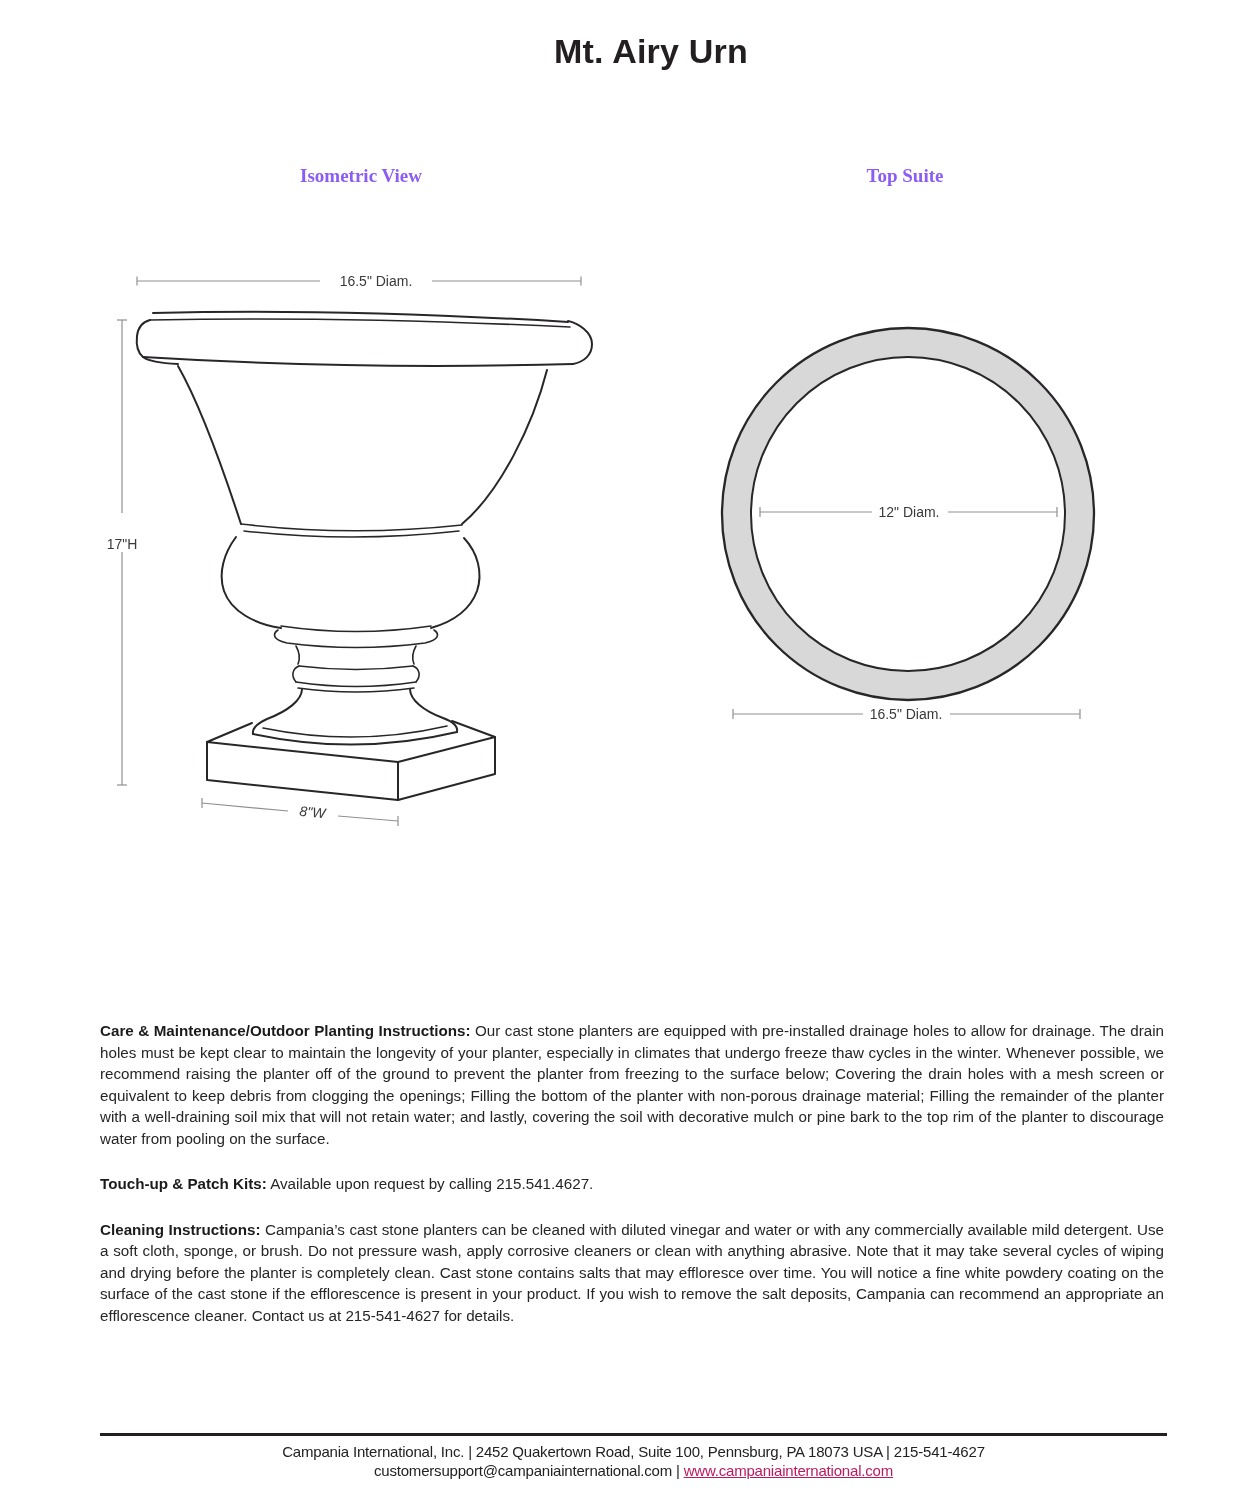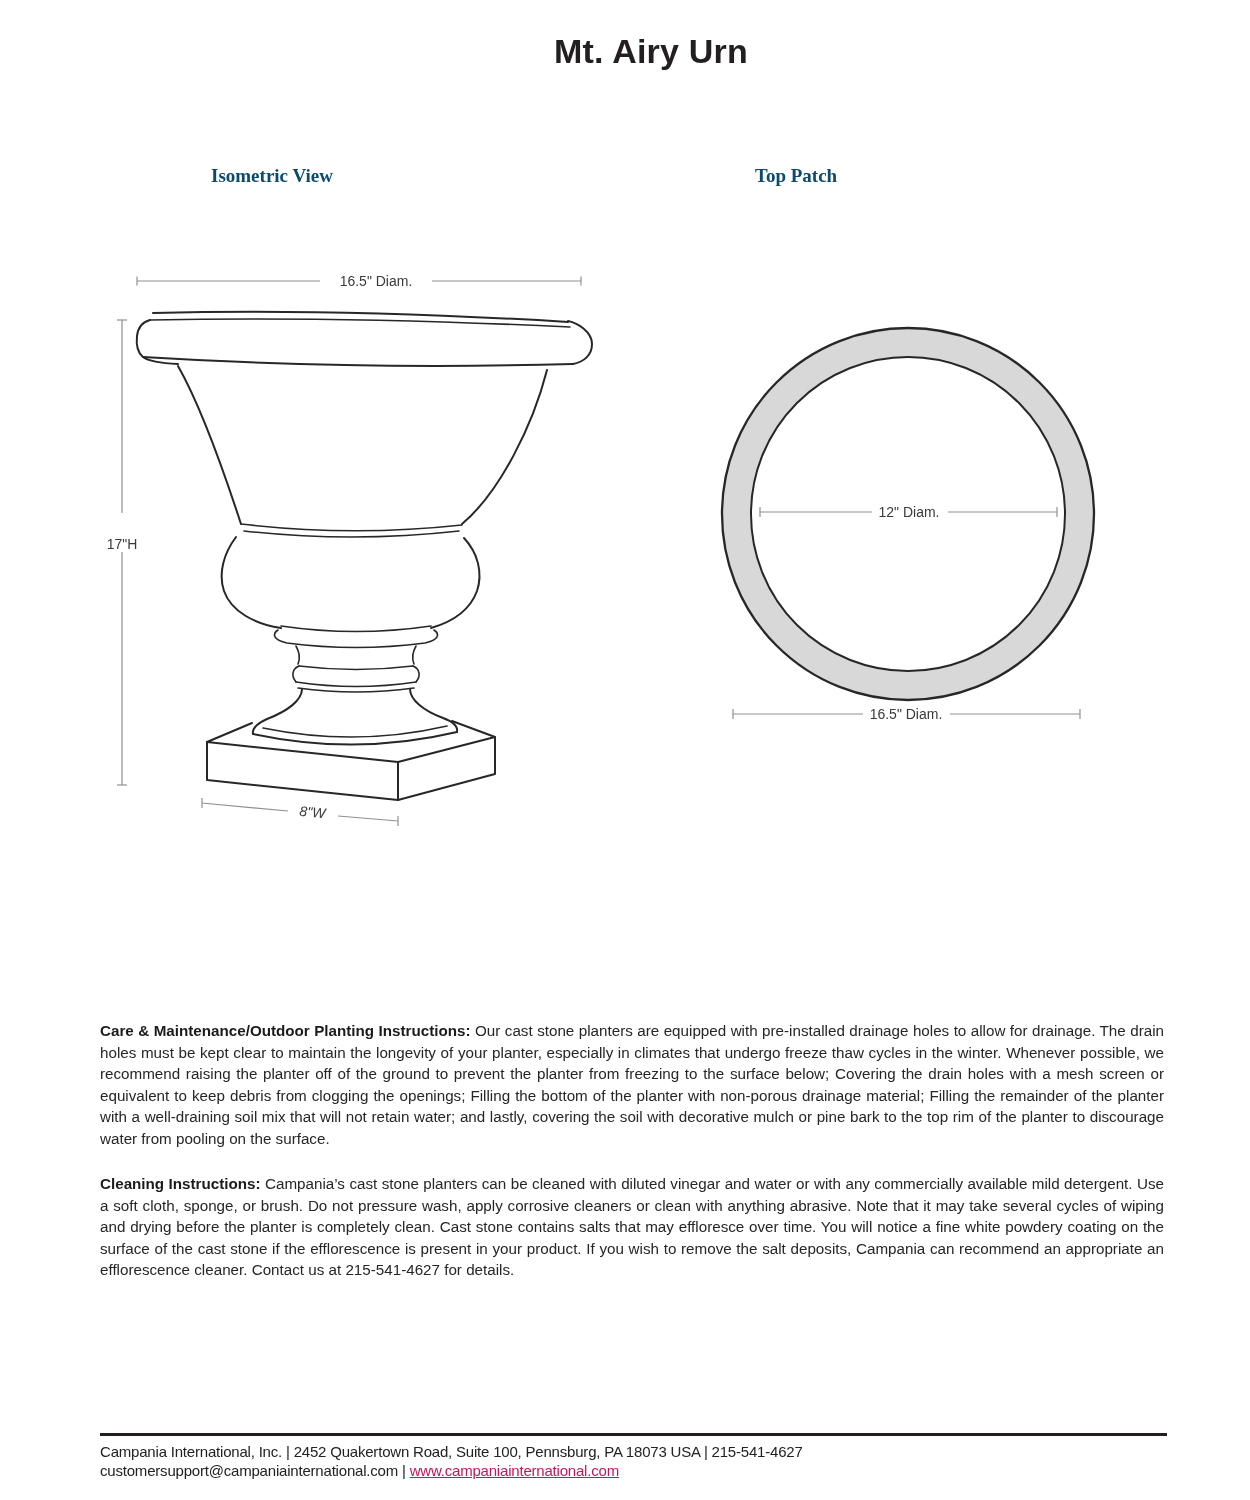--- a/index.html
+++ b/index.html
@@ -5,57 +5,57 @@
   html,body{margin:0;padding:0;background:#ffffff;}
   .page{
     position:relative;width:1250px;height:1500px;background:#ffffff;overflow:hidden;
     font-family:"Liberation Sans",sans-serif;color:#232323;
   }
   .title{
     position:absolute;top:33px;left:0;width:1250px;margin:0;text-align:center;
     font-size:34px;line-height:36px;font-weight:bold;color:#231f20;letter-spacing:0.2px;padding-left:26px;
   }
   .view-label{
-    position:absolute;top:165px;width:300px;
-    font-family:"Liberation Serif",serif;font-weight:bold;font-size:19px;color:#0c4a6e;
+    position:absolute;top:165px;width:300px;text-align:center;
+    font-family:"Liberation Serif",serif;font-weight:bold;font-size:19px;color:#8b5cf6;
   }
   .view-label.iso{left:211px;}
   .view-label.topv{left:755px;}
   svg.drawing{position:absolute;}
   .iso-svg{left:95px;top:265px;width:510px;height:570px;}
   .top-svg{left:700px;top:300px;width:420px;height:430px;}
   .outline{fill:none;stroke:#29262a;stroke-width:2;stroke-linecap:round;stroke-linejoin:round;}
   .outline.thin{stroke-width:1.6;}
   .dim{stroke:#8f9092;stroke-width:1.2;fill:none;}
   .dimtext{fill:#3a3a3a;font-family:"Liberation Sans",sans-serif;font-size:14px;}
   .textblock{
     position:absolute;left:100px;top:1020px;width:1064px;
     font-size:15.2px;line-height:21.5px;text-align:justify;color:#262626;
   }
   .textblock p{margin:0;}
   .textblock p + p{margin-top:24px;}
   .textblock b{color:#1b1b1b;}
   .footer-rule{position:absolute;left:100px;top:1433px;width:1067px;height:3px;background:#231f20;}
   .footer-line{
-    position:absolute;left:100px;width:1067px;
+    position:absolute;left:100px;width:1067px;text-align:center;
     font-size:15px;line-height:19px;letter-spacing:-0.2px;color:#222222;
   }
   .footer-line.l1{top:1442px;}
   .footer-line.l2{top:1461px;}
   .weblink{color:#be185d;text-decoration:underline;cursor:pointer;}
 </style>
 </head>
 <body>
 
 <div class="page">
 
   <h1 class="title">Mt. Airy Urn</h1>
 
   <div class="view-label iso">Isometric View</div>
-  <div class="view-label topv">Top Patch</div>
+  <div class="view-label topv">Top Suite</div>
 
   <svg class="drawing iso-svg" viewBox="95 265 510 570">
 
     <g>
       <line class="dim" x1="137" y1="281" x2="320" y2="281"></line>
       <line class="dim" x1="432" y1="281" x2="581" y2="281"></line>
       <line class="dim" x1="137" y1="276.5" x2="137" y2="285.5"></line>
       <line class="dim" x1="581" y1="276.5" x2="581" y2="285.5"></line>
       <text class="dimtext" x="376" y="286" text-anchor="middle">16.5" Diam.</text>
     </g>
@@ -134,20 +134,21 @@
       <line class="dim" x1="733" y1="714" x2="863" y2="714"></line>
       <line class="dim" x1="950" y1="714" x2="1080" y2="714"></line>
       <line class="dim" x1="733" y1="709" x2="733" y2="719"></line>
       <line class="dim" x1="1080" y1="709" x2="1080" y2="719"></line>
       <text class="dimtext" x="906" y="719" text-anchor="middle">16.5" Diam.</text>
     </g>
   </svg>
 
   <div class="textblock">
     <p><b>Care &amp; Maintenance/Outdoor Planting Instructions:</b> <span>Our cast stone planters are equipped with pre-installed drainage holes to allow for drainage. The drain holes must be kept clear to maintain the longevity of your planter, especially in climates that undergo freeze thaw cycles in the winter.  Whenever possible, we recommend raising the planter off of the ground to prevent the planter from freezing to the surface below; Covering the drain holes with a mesh screen or equivalent to keep debris from clogging the openings; Filling the bottom of the planter with non-porous drainage material; Filling the remainder of the planter with a well-draining soil mix that will not retain water; and lastly, covering the soil with decorative mulch or pine bark to the top rim of the planter to discourage water from pooling on the surface.</span></p>
+    <p><b>Touch-up &amp; Patch Kits:</b> <span>Available upon request by calling 215.541.4627.</span></p>
     <p><b>Cleaning Instructions:</b> <span>Campania’s cast stone planters can be cleaned with diluted vinegar and water or with any commercially available mild detergent. Use a soft cloth, sponge, or brush. Do not pressure wash, apply corrosive cleaners or clean with anything abrasive. Note that it may take several cycles of wiping and drying before the planter is completely clean. Cast stone contains salts that may effloresce over time. You will notice a fine white powdery coating on the surface of the cast stone if the efflorescence is present in your product. If you wish to remove the salt deposits, Campania can recommend an appropriate an efflorescence cleaner. Contact us at 215-541-4627 for details.</span></p>
   </div>
 
   <div class="footer-rule"></div>
   <div class="footer-line l1">Campania International, Inc. | 2452 Quakertown Road, Suite 100, Pennsburg, PA 18073 USA | 215-541-4627</div>
   <div class="footer-line l2">
     <span>customersupport@campaniainternational.com</span>
     <span>|</span>
     <a class="weblink">www.campaniainternational.com</a>
   </div>

